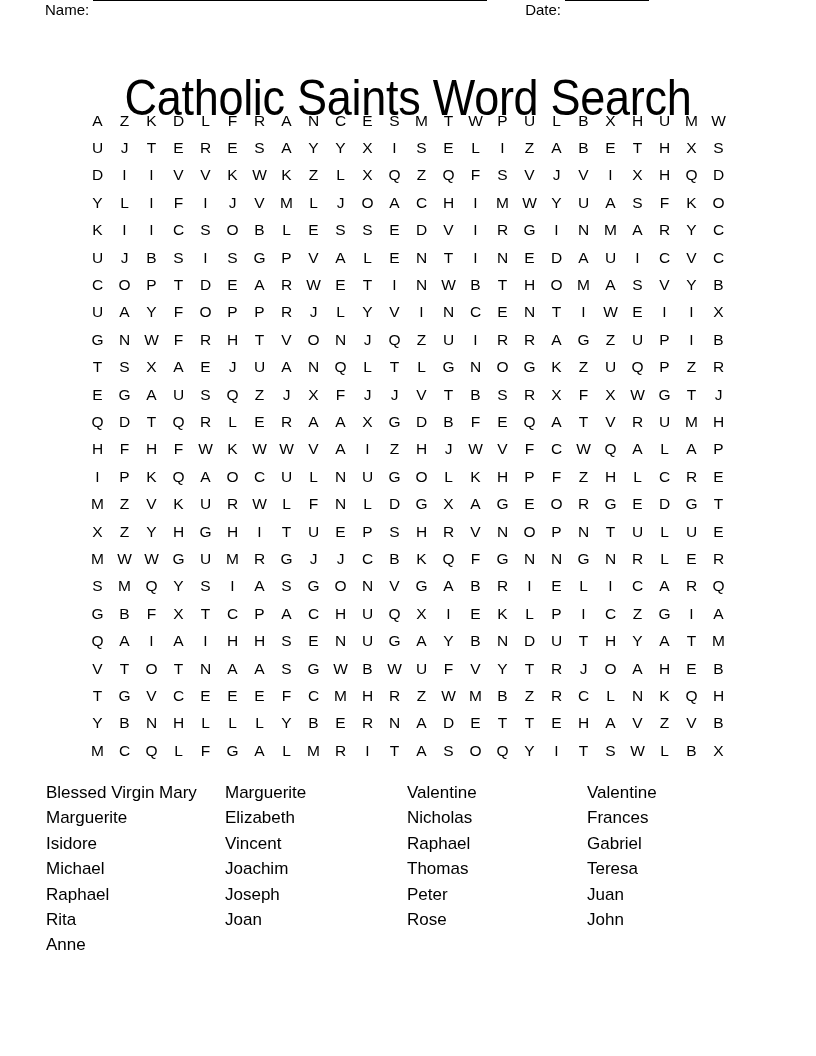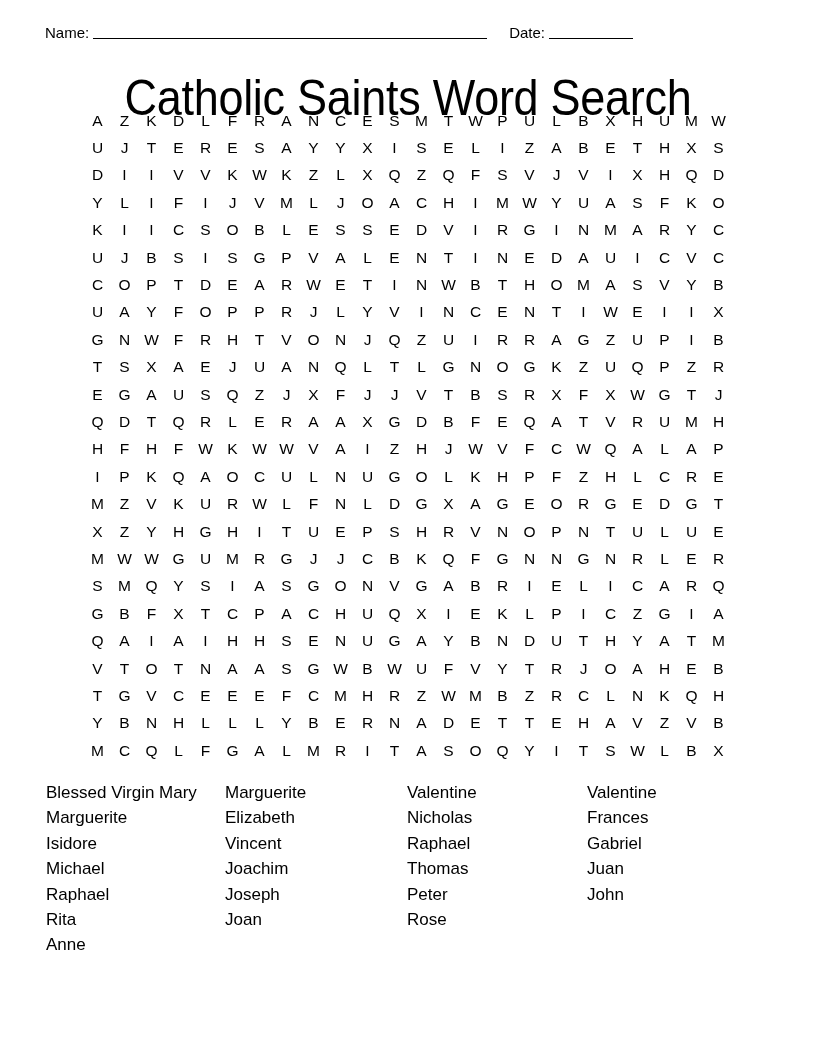--- a/index.html
+++ b/index.html
@@ -15,40 +15,40 @@
     overflow: hidden;
     font-family: "Liberation Sans", sans-serif;
     color: #000000;
     -webkit-font-smoothing: antialiased;
   }
 
   
   #header-line {
     position: absolute;
     left: 0;
-    top: 17px;
+    top: 0;
     width: 816px;
     height: 26px;
     display: flex;
-    align-items: flex-end;
+    align-items: flex-start;
     font-size: 15px;
     line-height: 20px;
     white-space: nowrap;
   }
   #name-label {
     margin-left: 45px;
   }
   #name-rule {
     flex: 0 0 394px;
     height: 1px;
     background: #000;
     margin: 0 0 4px 4px;
   }
   #date-label {
-    margin-left: 22px;
+    margin-left: 38px;
   }
   #date-rule {
     flex: 0 0 84px;
     height: 1px;
     background: #000;
     margin: 0 0 4px 4px;
   }
 
   
   #puzzle-title {
@@ -772,16 +772,17 @@
       <div class="word-item">Nicholas</div>
       <div class="word-item">Raphael</div>
       <div class="word-item">Thomas</div>
       <div class="word-item">Peter</div>
       <div class="word-item">Rose</div>
     </div>
     <div class="word-column col-3">
       <div class="word-item">Valentine</div>
       <div class="word-item">Frances</div>
       <div class="word-item">Gabriel</div>
+      <div class="word-item">Teresa</div>
       <div class="word-item">Juan</div>
       <div class="word-item">John</div>
     </div>
   </div>
 
 </body></html>

